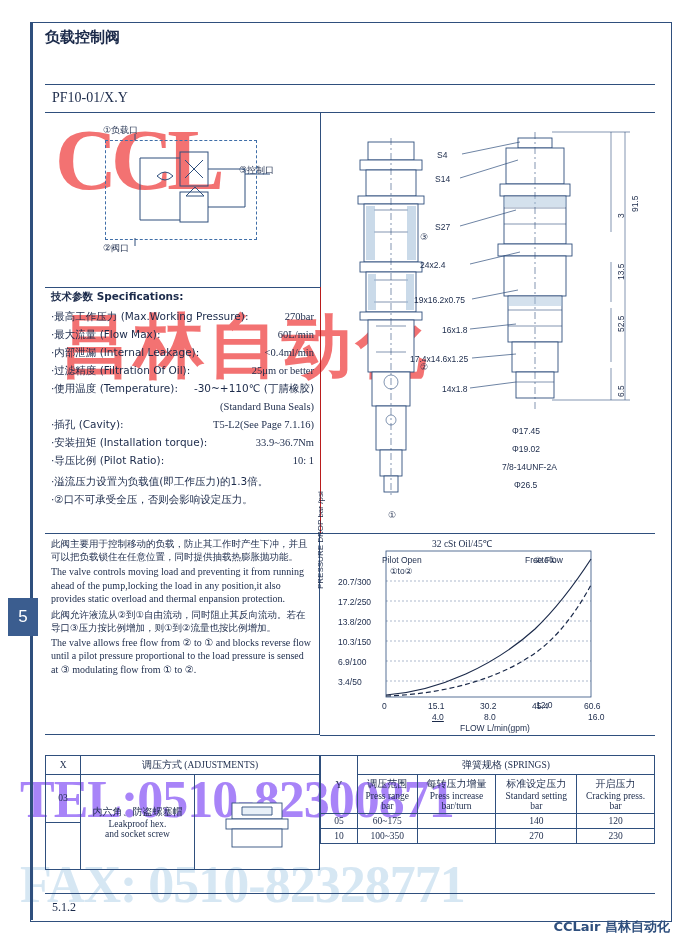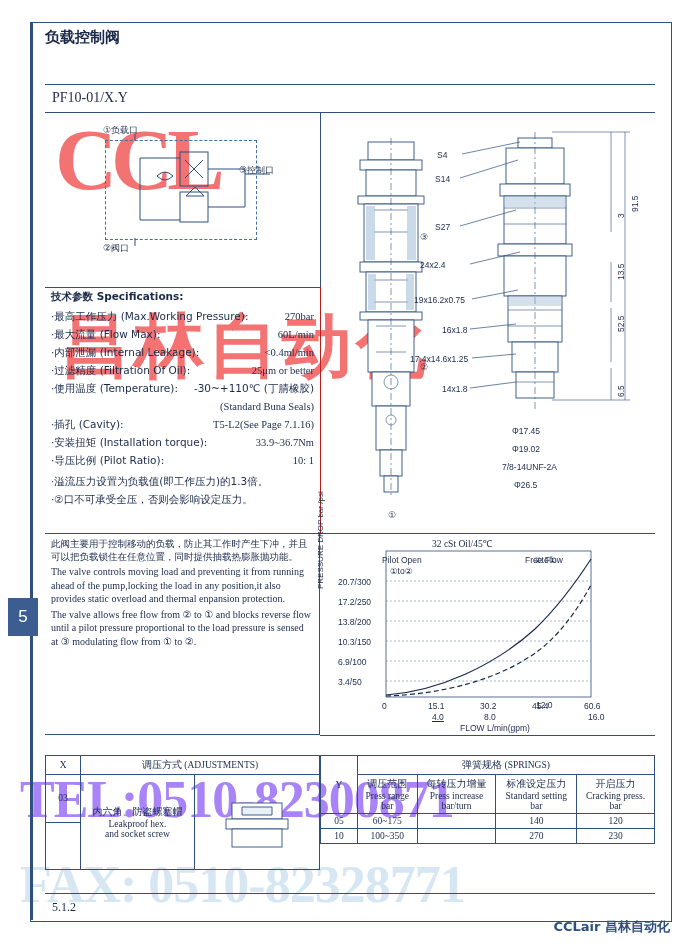--- a/index.html
+++ b/index.html
@@ -215,20 +215,21 @@
         <span class="k cnf">·溢流压力设置为负载值(即工作压力)的1.3倍。</span>
       </div>
     <div class="row">
         <span class="k cnf">·②口不可承受全压，否则会影响设定压力。</span>
       </div>
   </div>
 
   <div class="desc">
     <p class="zh">此阀主要用于控制移动的负载，防止其工作时产生下冲，并且可以把负载锁住在任意位置，同时提供抽载热膨胀抛功能。</p>
     <p>The valve controls moving load and preventing it from running ahead of the pump,locking the load in any position,it also provides static overload and thermal enpansion protection.</p>
+    <p class="zh">此阀允许液流从②到①自由流动，同时阻止其反向流动。若在导口③压力按比例增加，则①到②流量也按比例增加。</p>
     <p>The valve allows free flow from ② to ① and blocks reverse flow until a pilot pressure proportional to the load pressure is sensed at ③ modulating flow from ① to ②.</p>
   </div>
 
   <div class="draw">
 
     <svg width="150" height="410" style="position:absolute;left:10px;top:8px;">
       <g stroke="#2f4f7d" stroke-width="0.9" fill="#ffffff">
         <rect x="38" y="22" width="46" height="18"></rect>
         <rect x="30" y="40" width="62" height="10"></rect>
         <rect x="36" y="50" width="50" height="26"></rect>

